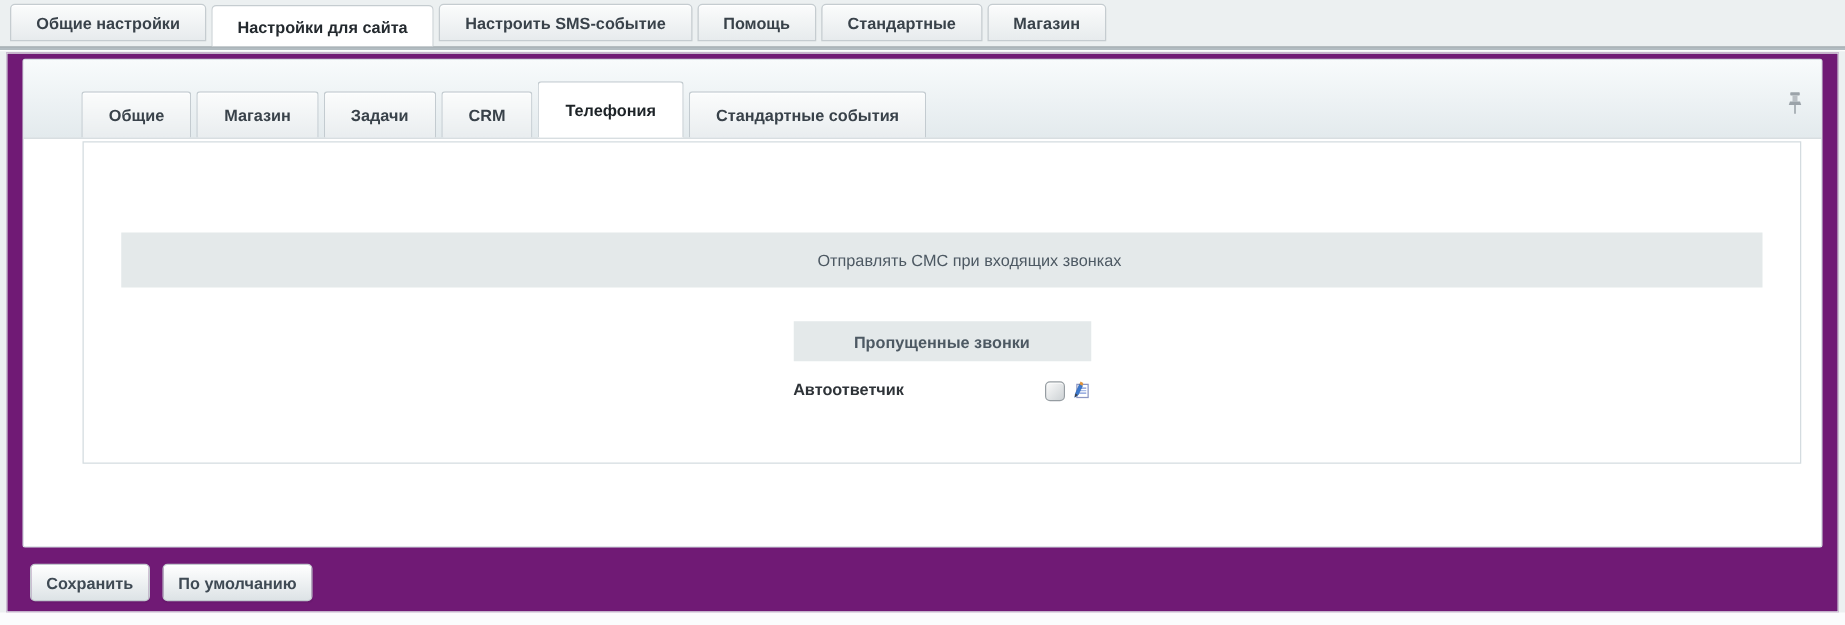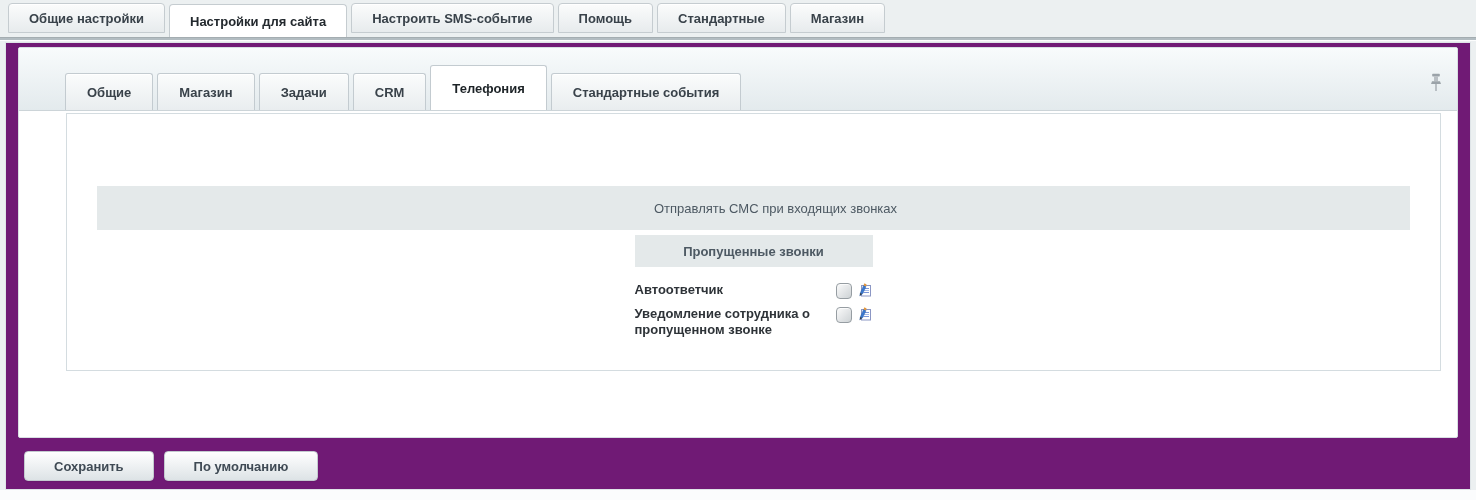--- a/index.html
+++ b/index.html
@@ -74,42 +74,42 @@
   .content-box {
     margin: 2px 16px 0 47px; height: 258px;
     background: #fff; border: 1px solid #d4dce0;
   }
   .section-bar {
     margin: 72px 30px 0 30px; height: 44px;
     background: #e4e9ea;
     display: flex; align-items: center; justify-content: center;
     font-size: 13px; font-weight: normal; color: #4d5963; padding-left: 44px;
   }
-  .group { width: 238px; margin: 5px auto 0 auto; }
+  .group { width: 238px; margin: 27px auto 0 auto; }
   .group-bar {
     height: 32px; background: #e4e9ea;
     display: flex; align-items: center; justify-content: center;
     font-size: 13px; font-weight: bold; color: #4d5963;
   }
   .rows { margin-top: 15px; }
   .row { display: flex; align-items: flex-start; margin-bottom: 7px; font-weight: bold; }
   .row-label { width: 201px; font-size: 13px; line-height: 16px; color: #2e3338; }
   .checkbox {
     flex: none; width: 16px; height: 16px; margin-top: 1px;
     border: 1px solid #969da2; border-radius: 4px;
     background: linear-gradient(135deg, #fbfbfb, #cdd2d5);
     box-shadow: inset 0 1px 0 rgba(255,255,255,.7);
     cursor: pointer;
   }
   .edit-icon { flex: none; width: 16px; height: 16px; margin-left: 5px; cursor: pointer; }
 
   
   .buttons { margin: 13px 0 0 18px; display: flex; gap: 10px; }
   .btn {
-    height: 30px; padding: 0 29px;
+    height: 30px; padding: 0 12px;
     display: flex; align-items: center; white-space: nowrap;
     background: linear-gradient(#ffffff, #dde3e6);
     border: 1px solid #c3cacf; border-radius: 4px;
     box-shadow: 0 1px 1px rgba(0,0,0,.07), inset 0 1px 0 #fff;
     font-size: 13px; font-weight: bold; color: #3f4a54; cursor: pointer;
   }
 </style>
 </head>
 <body>
 
@@ -163,35 +163,20 @@
                 <line x1="6.5" y1="6.5" x2="12" y2="6.5" stroke="#7c96d8" stroke-width="1"></line>
                 <line x1="6.5" y1="8.5" x2="12" y2="8.5" stroke="#a8bce8" stroke-width="1"></line>
                 <line x1="6.5" y1="10.5" x2="12" y2="10.5" stroke="#7c96d8" stroke-width="1"></line>
                 <path d="M2.8 13.8 L3.4 10.8 L6.6 3.4 L9 4.6 L5.6 11.8 Z" fill="#3a78cf" stroke="#2a5ea8" stroke-width="0.5"></path>
                 <path d="M6.6 3.4 L7.4 1.2 L9.6 2.4 L9 4.6 Z" fill="#e2953a"></path>
                 <path d="M2.8 13.8 L3.4 10.8 L5 11.9 Z" fill="#3b3b3b"></path>
               </svg>
             </span>
           </div>
 
-          <div class="row">
-            <div class="row-label">Уведомление сотрудника о пропущенном звонке</div>
-            <span class="checkbox"></span>
-            <span class="edit-icon">
-              <svg viewBox="0 0 16 16" width="16" height="16">
-                <rect x="4.5" y="3.5" width="9" height="10.5" fill="#ffffff" stroke="#8c97c4" stroke-width="1"></rect>
-                <line x1="6.5" y1="6.5" x2="12" y2="6.5" stroke="#7c96d8" stroke-width="1"></line>
-                <line x1="6.5" y1="8.5" x2="12" y2="8.5" stroke="#a8bce8" stroke-width="1"></line>
-                <line x1="6.5" y1="10.5" x2="12" y2="10.5" stroke="#7c96d8" stroke-width="1"></line>
-                <path d="M2.8 13.8 L3.4 10.8 L6.6 3.4 L9 4.6 L5.6 11.8 Z" fill="#3a78cf" stroke="#2a5ea8" stroke-width="0.5"></path>
-                <path d="M6.6 3.4 L7.4 1.2 L9.6 2.4 L9 4.6 Z" fill="#e2953a"></path>
-                <path d="M2.8 13.8 L3.4 10.8 L5 11.9 Z" fill="#3b3b3b"></path>
-              </svg>
-            </span>
-          </div>
 
         </div>
       </div>
     </div>
   </div>
 
   <div class="buttons">
     <button class="btn">Сохранить</button>
     <button class="btn">По умолчанию</button>
   </div>

